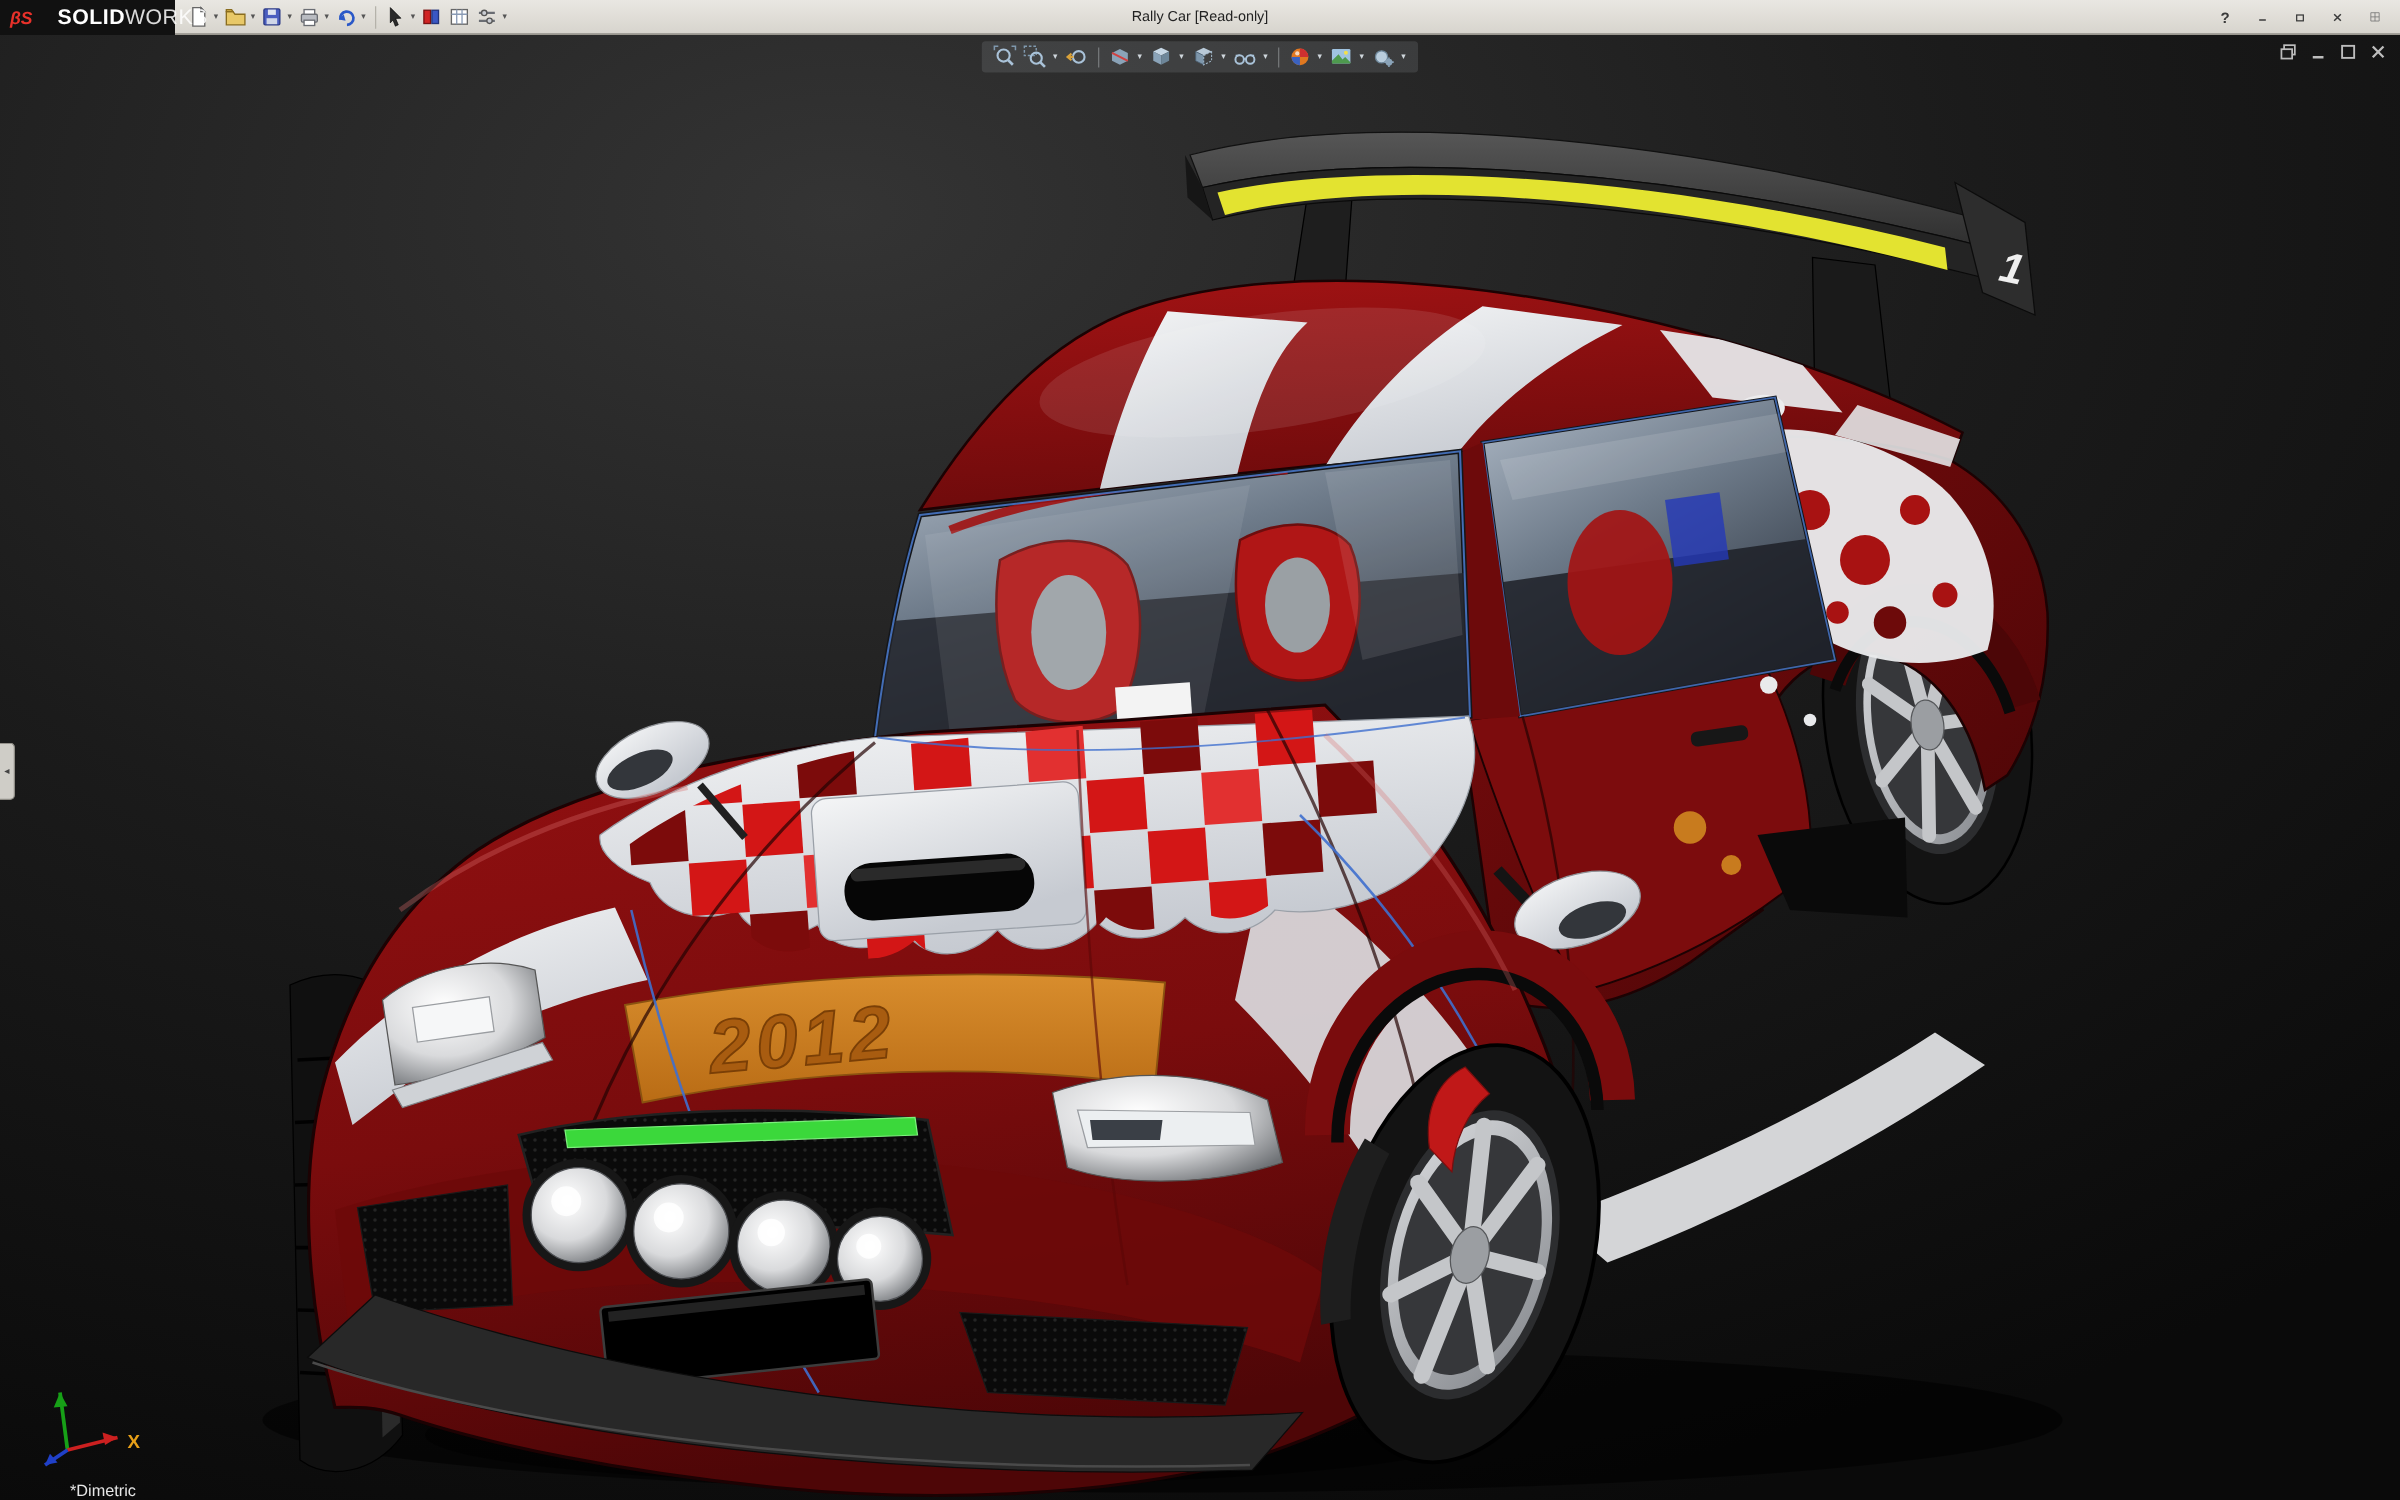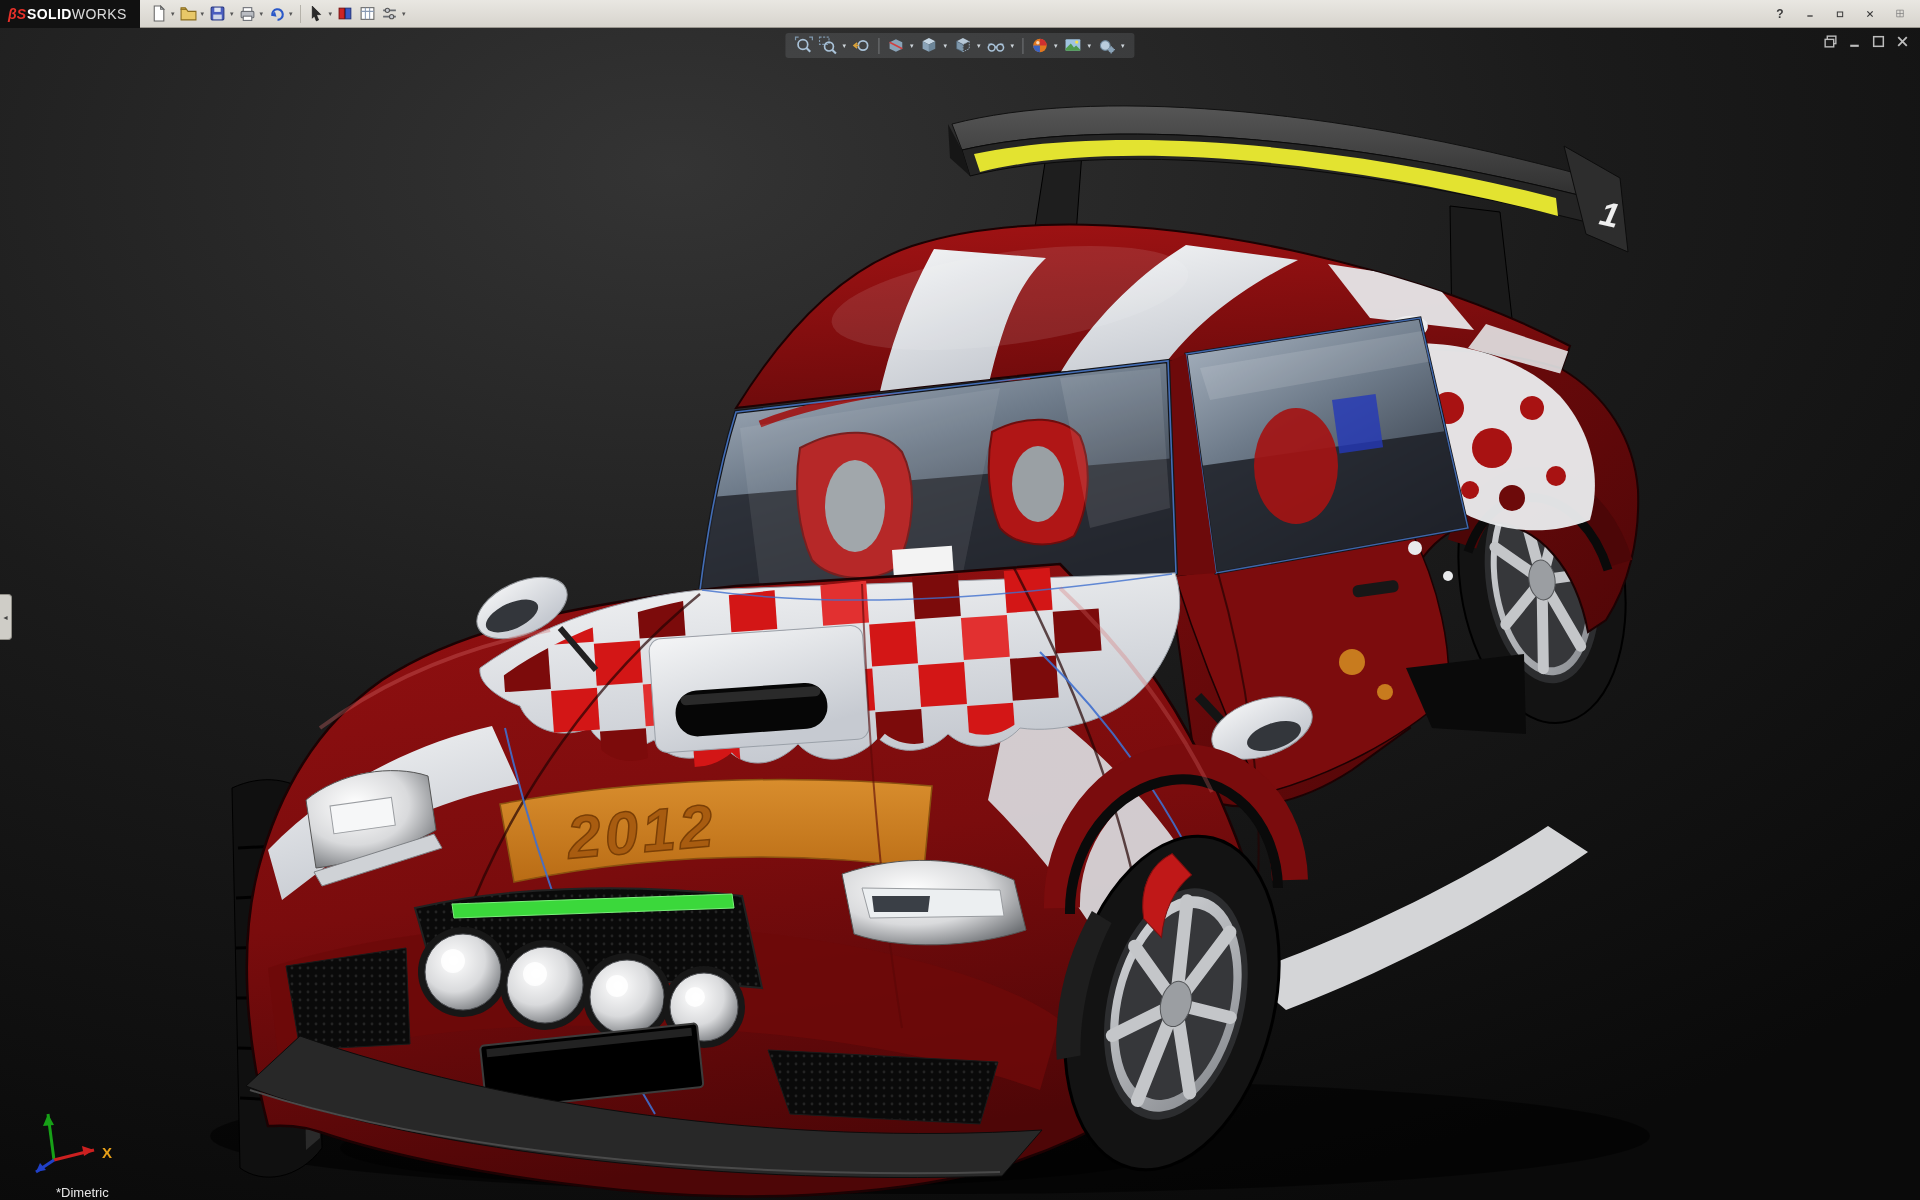--- a/index.html
+++ b/index.html
@@ -2,23 +2,23 @@
 <html><head>
 <meta charset="utf-8">
 <style>
   html,body{margin:0;padding:0;background:#0b0b0b;width:1920px;height:1200px;overflow:hidden;
     font-family:"Liberation Sans",sans-serif;-webkit-font-smoothing:antialiased;}
   #app{width:1920px;height:1200px;position:relative;}
 
   
   .titlebar{height:28px;background:linear-gradient(#e9e7e2,#d7d4cd);display:flex;align-items:center;
     position:relative;border-bottom:1px solid #9a978f;box-sizing:border-box;}
-  .brand{height:28px;width:140px;background:#111;display:flex;align-items:center;gap:1px;padding:0 8px;box-sizing:border-box;flex:0 0 auto;}
+  .brand{height:28px;width:140px;background:#111;display:flex;align-items:center;gap:20px;padding:0 8px;box-sizing:border-box;flex:0 0 auto;}
   .brand-mark{color:#e8312a;font-weight:bold;font-style:italic;font-size:14px;line-height:1;}
-  .brand-text{color:#fff;font-size:14px;letter-spacing:.4px;white-space:nowrap;}
+  .brand-text{color:#fff;font-size:17px;letter-spacing:.4px;white-space:nowrap;}
   .brand-text b{font-weight:bold}.brand-text span{font-weight:normal;opacity:.85}
   .tools{display:flex;align-items:center;gap:1px;padding-left:8px;}
   .tb-tool{display:flex;align-items:center;border:none;background:transparent;padding:2px;cursor:default;}
   .tb-tool svg{display:block}
   .dd{font-size:7px;color:#555;padding:0 2px 0 1px;line-height:1;}
   .tb-sep{width:1px;height:18px;background:#b5b2aa;margin:0 4px;}
   .tb-title{position:absolute;left:0;right:0;text-align:center;font-size:11.5px;color:#222;pointer-events:none;}
   .win-controls{margin-left:auto;display:flex;align-items:center;gap:10px;padding-right:10px;z-index:2;}
   .win-btn{display:flex;align-items:center;justify-content:center;width:20px;height:20px;color:#3a3a3a;
     font-size:12px;font-weight:bold;background:transparent;border:none;}
@@ -114,20 +114,21 @@
       <button class="tb-tool">
         <svg width="17" height="17" viewBox="0 0 16 16">
           <path d="M2 5 h12 M2 11 h12" stroke="#6a6d73" stroke-width="1.6"></path>
             <circle cx="6" cy="5" r="2" fill="#c9ccd2" stroke="#555"></circle>
             <circle cx="10" cy="11" r="2" fill="#c9ccd2" stroke="#555"></circle>
         </svg>
       </button>
         <span class="dd">▾</span>
     </div>
 
+    <div class="tb-title">Rally Car [Read-only]</div>
 
     <div class="win-controls">
       <button class="win-btn">?</button>
       <button class="win-btn">
         <svg width="12" height="12" viewBox="0 0 12 12">
             <path d="M2 9 h8" stroke="#3a3a3a" stroke-width="2"></path>
           </svg>
       </button>
       <button class="win-btn">
         <svg width="12" height="12" viewBox="0 0 12 12">

